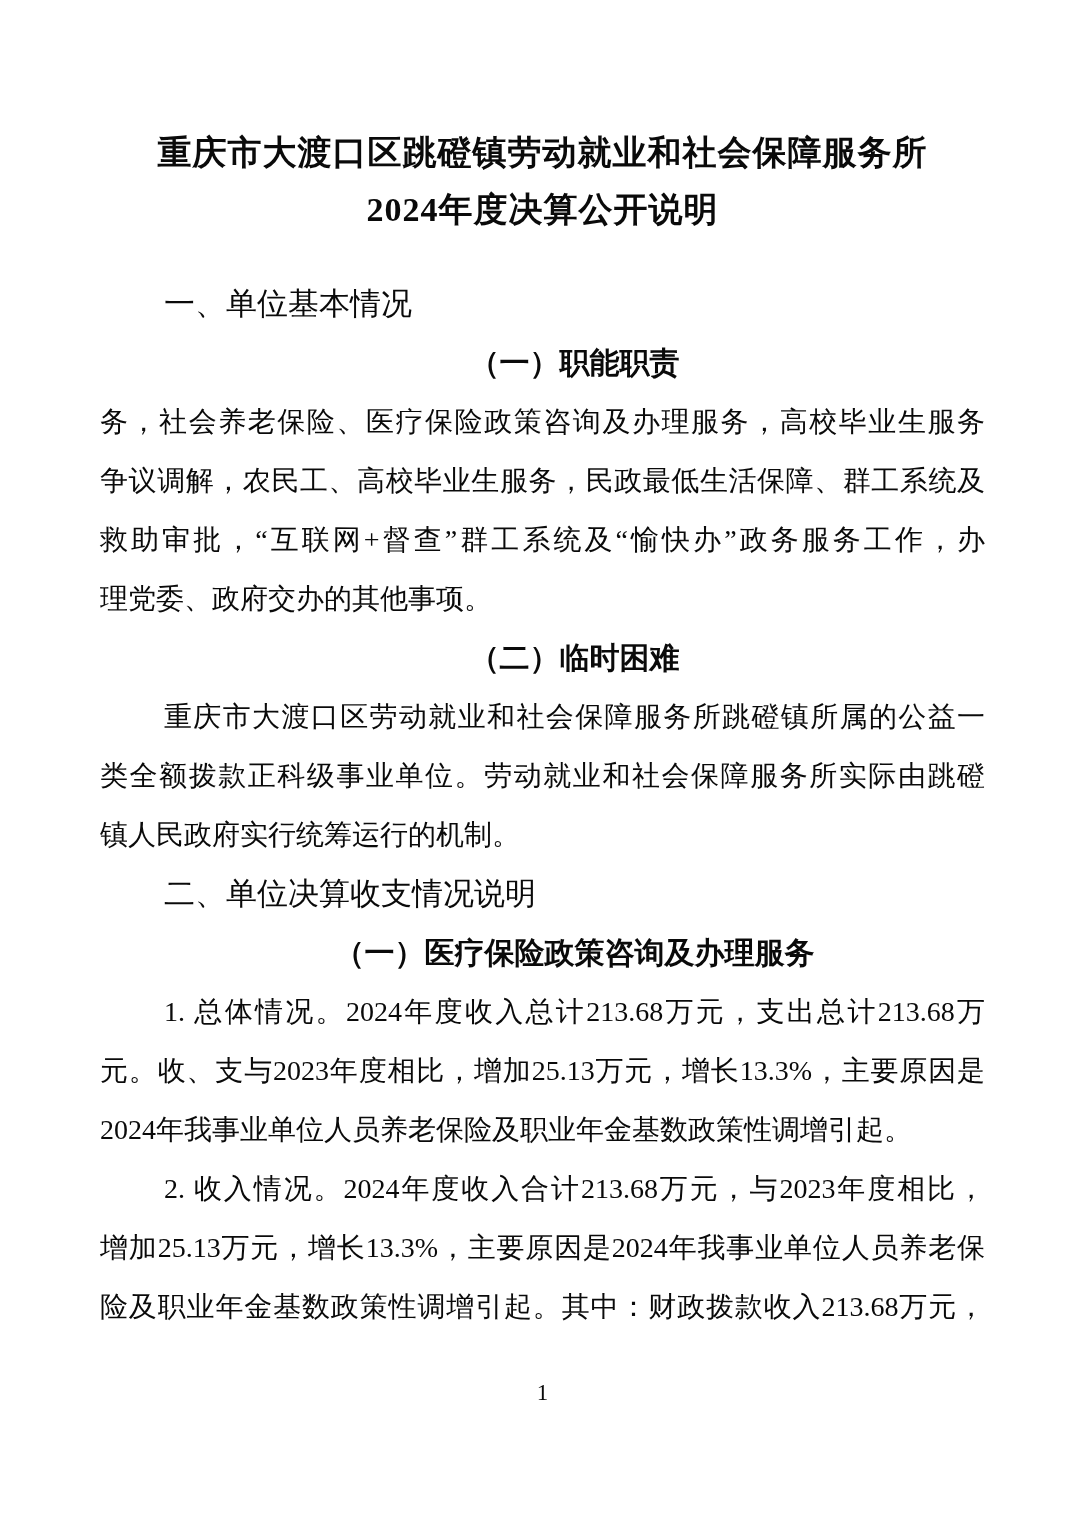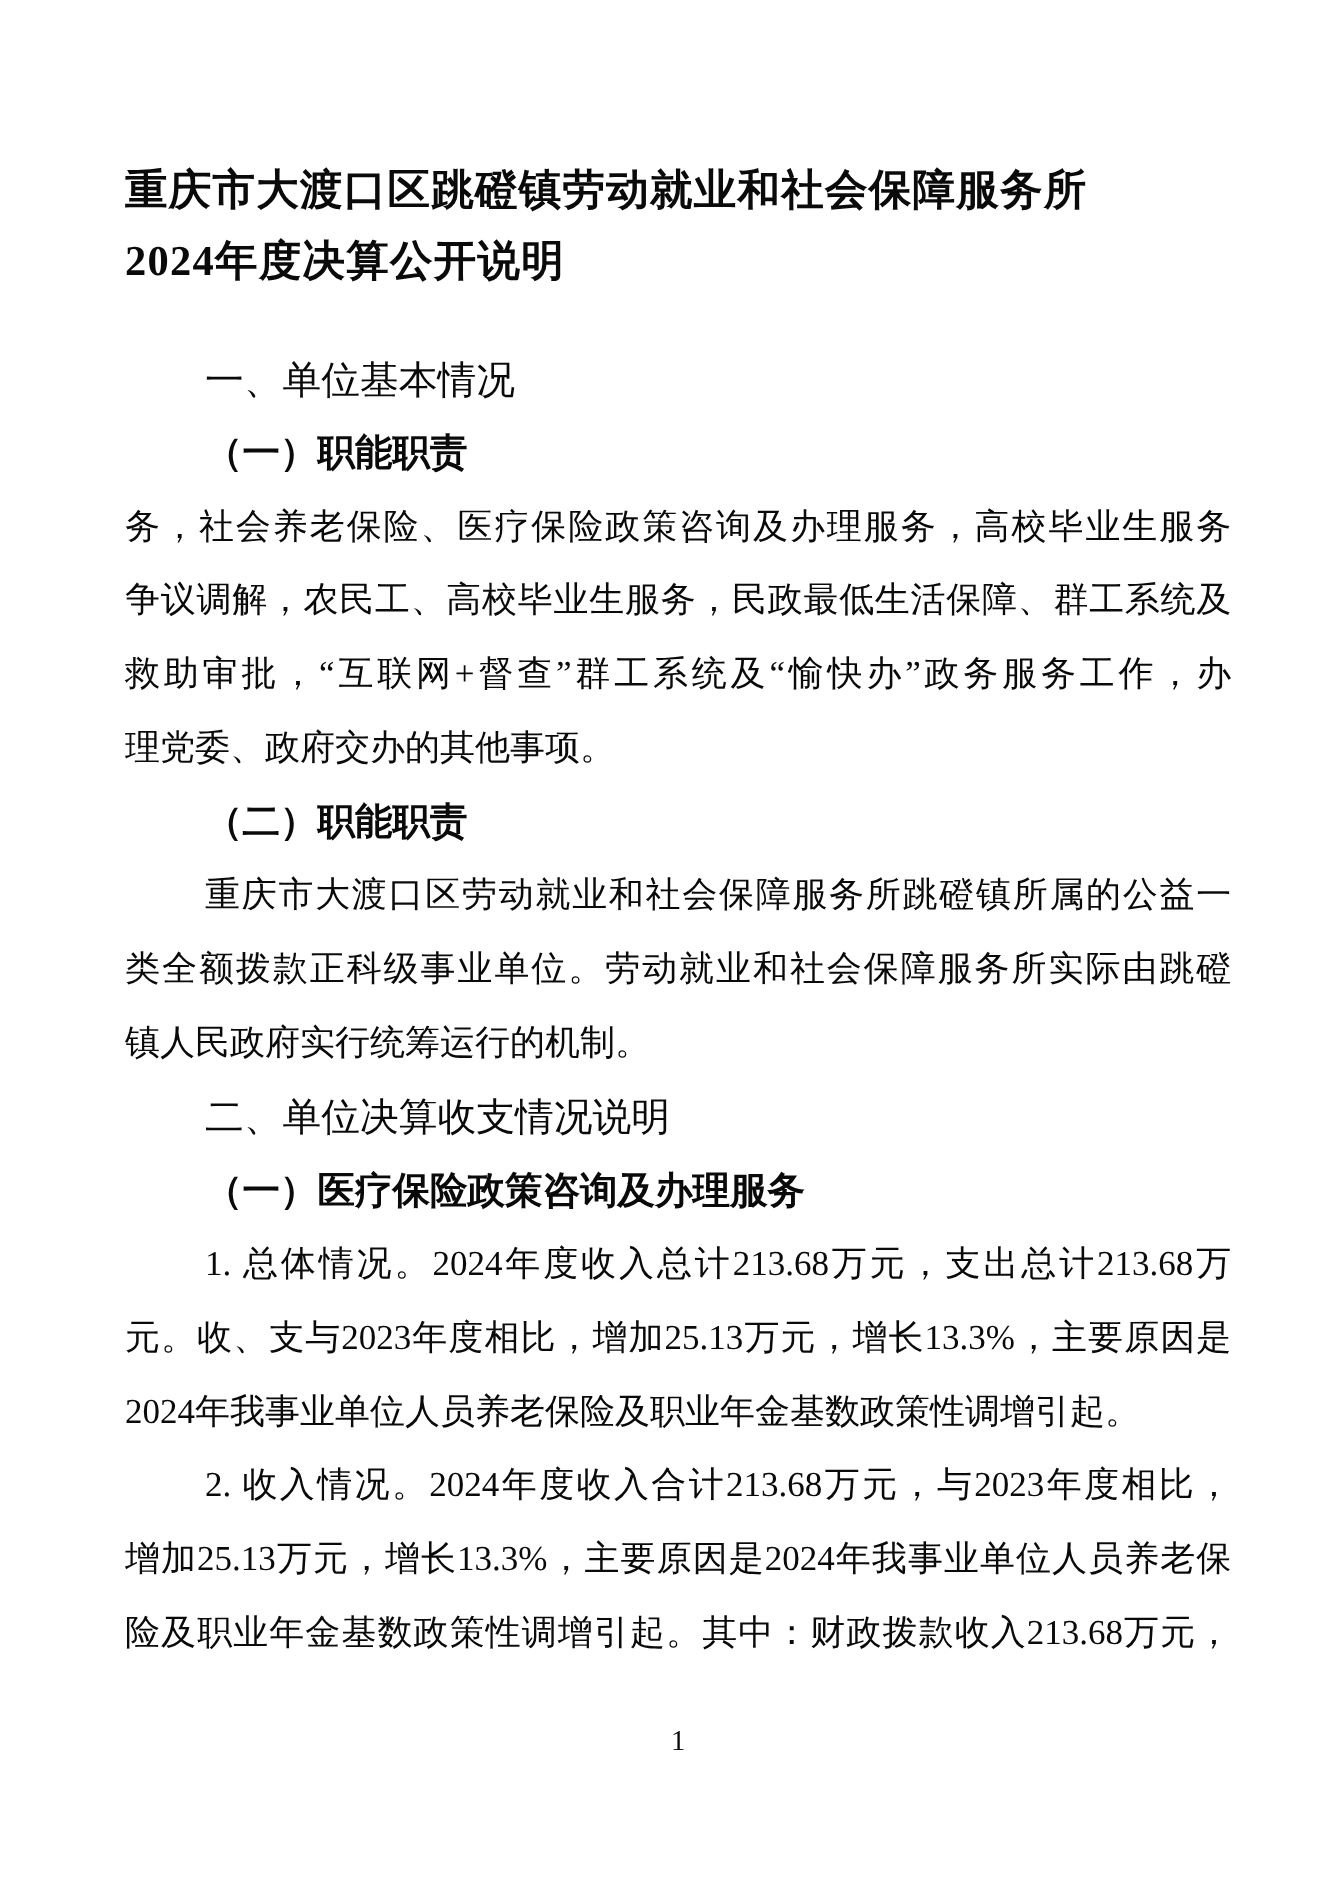--- a/index.html
+++ b/index.html
@@ -11,21 +11,21 @@
     overflow: hidden;
     font-family: "Liberation Serif", serif;
     color: #0a0a0a;
   }
   .page {
     width: 100%;
     height: 100%;
     padding: 124px 90px 0 100px;
   }
   .title-block {
-    text-align: left;
+    text-align: center;
     font-weight: bold;
     font-size: 34px;
     line-height: 57px;
     letter-spacing: 1px;
   }
   .content {
     margin-top: 36px;
   }
   .line {
     font-size: 28px;
@@ -35,20 +35,21 @@
   .h1 {
     font-family: "Liberation Sans", sans-serif;
     font-weight: normal;
     font-size: 31px;
     text-indent: 64px;
   }
   .h2 {
     font-weight: bold;
     font-size: 30px;
     text-indent: 64px;
+    text-align: center;
   }
   .first { text-indent: 64px; }
   .just {
     text-align: justify;
     text-align-last: justify;
   }
   .lead { font-weight: normal; }
   .footer {
     margin-top: 42px;
     text-align: center;
@@ -70,21 +71,21 @@
 
     <div class="line h1">一、单位基本情况</div>
 
     <div class="line h2">（一）职能职责</div>
 
     <div class="line just">务，社会养老保险、医疗保险政策咨询及办理服务，高校毕业生服务</div>
     <div class="line just">争议调解，农民工、高校毕业生服务，民政最低生活保障、群工系统及</div>
     <div class="line just">救助审批，“互联网+督查”群工系统及“愉快办”政务服务工作，办</div>
     <div class="line">理党委、政府交办的其他事项。</div>
 
-    <div class="line h2">（二）职能职责</div>
+    <div class="line h2">（二）临时困难</div>
 
     <div class="line first just">重庆市大渡口区劳动就业和社会保障服务所跳磴镇所属的公益一</div>
     <div class="line just">类全额拨款正科级事业单位。劳动就业和社会保障服务所实际由跳磴</div>
     <div class="line">镇人民政府实行统筹运行的机制。</div>
 
     <div class="line h1">二、单位决算收支情况说明</div>
 
     <div class="line h2">（一）医疗保险政策咨询及办理服务</div>
 
     <div class="line first just"><span class="lead">1. 总体情况。</span><span>2024年度收入总计213.68万元，支出总计213.68万</span></div>

